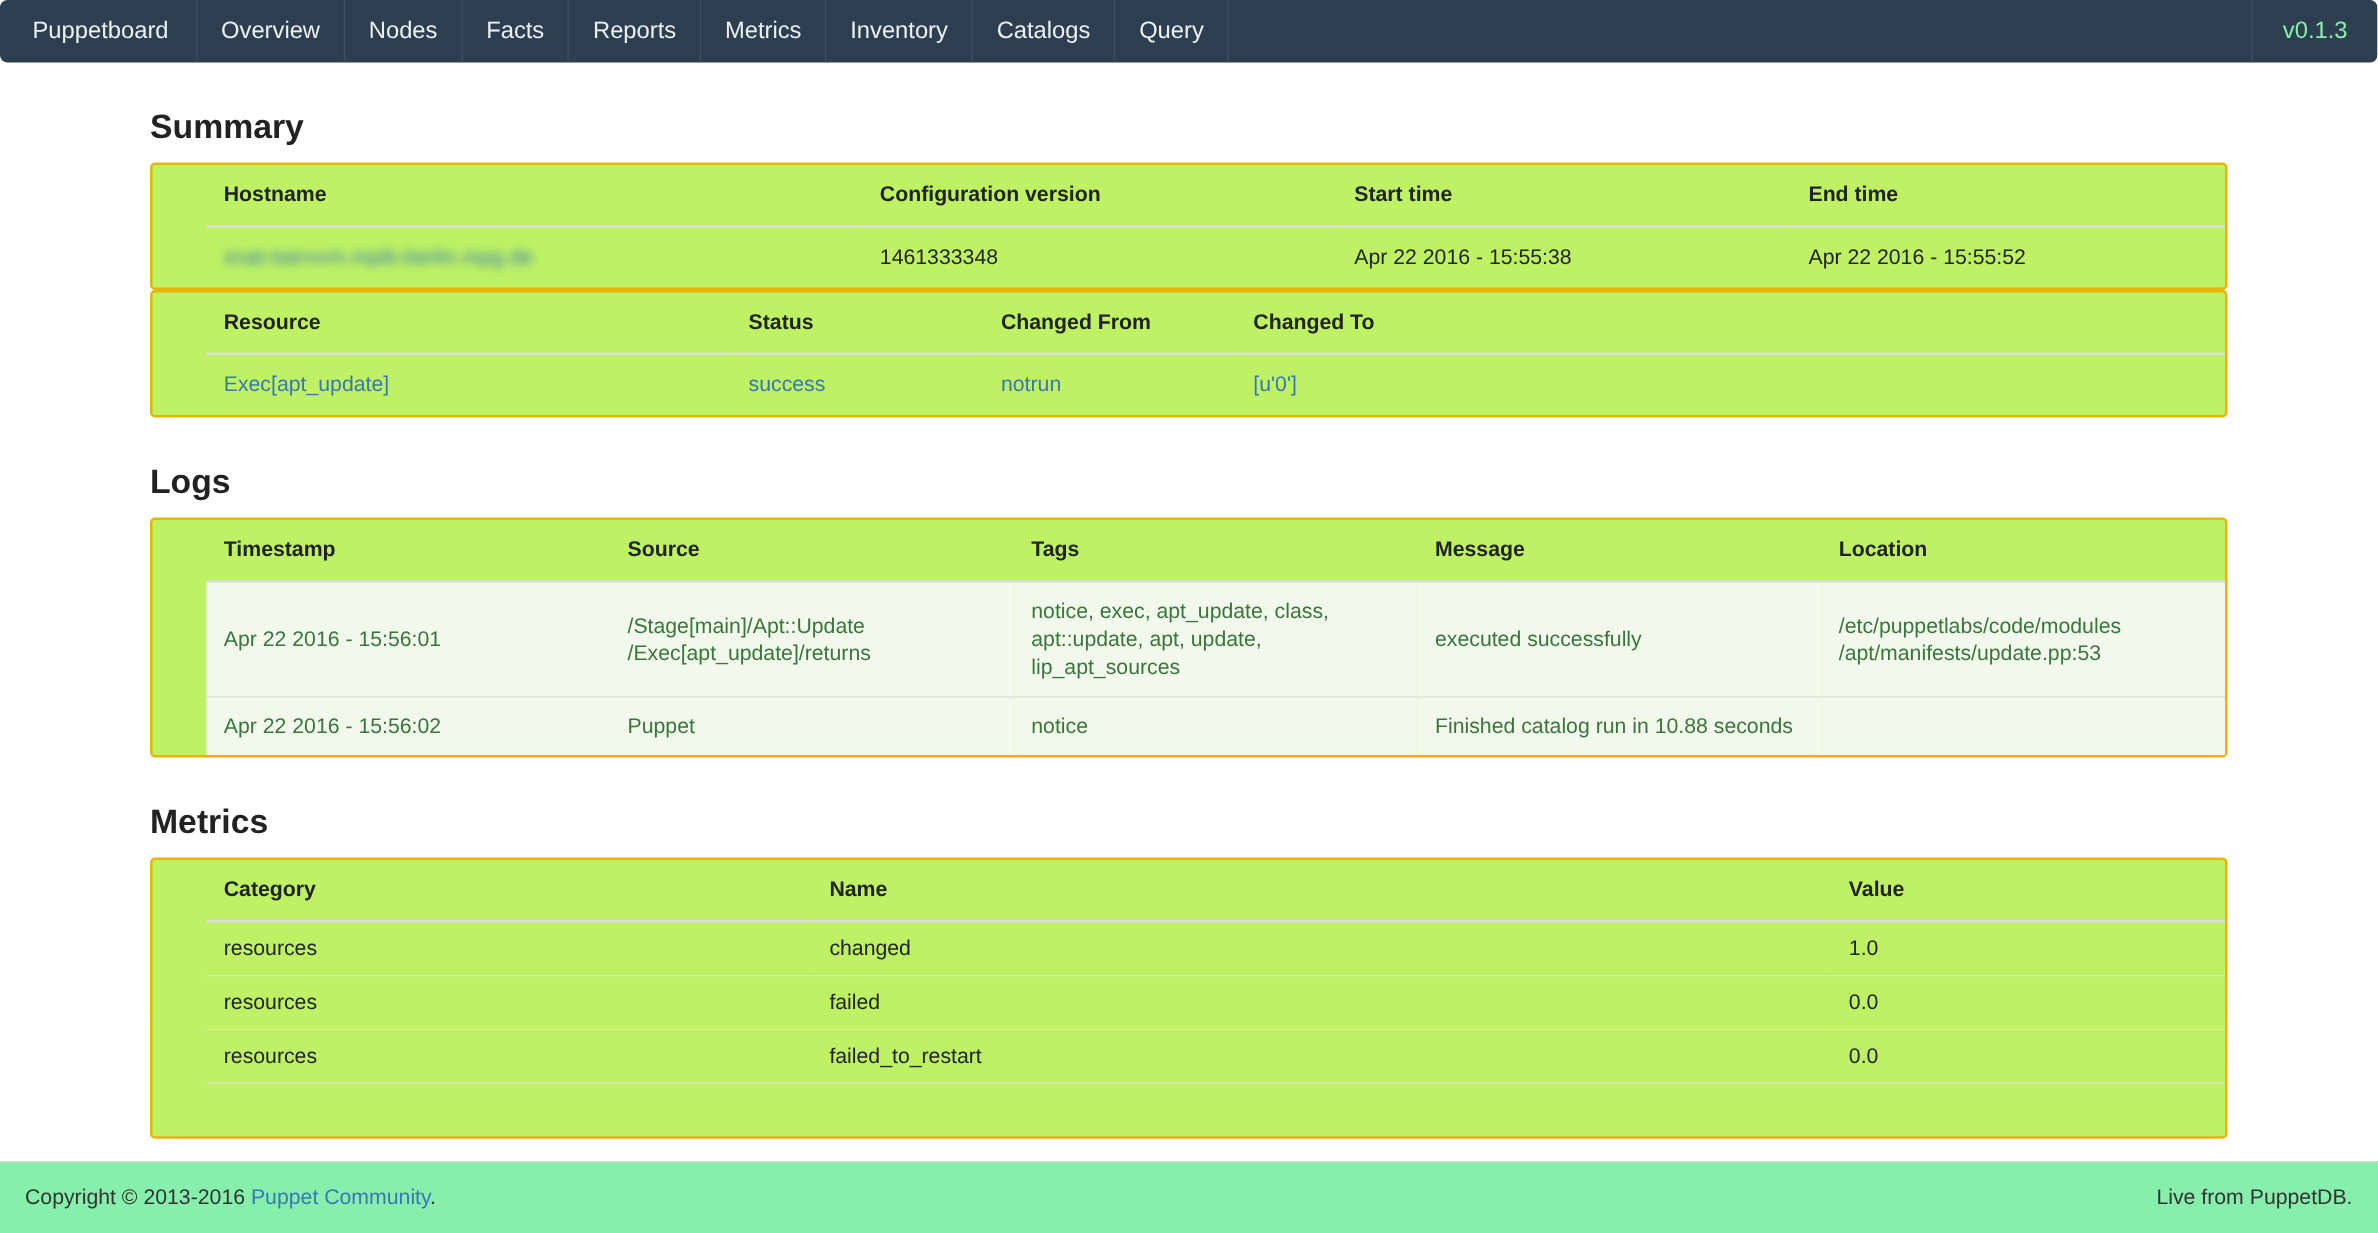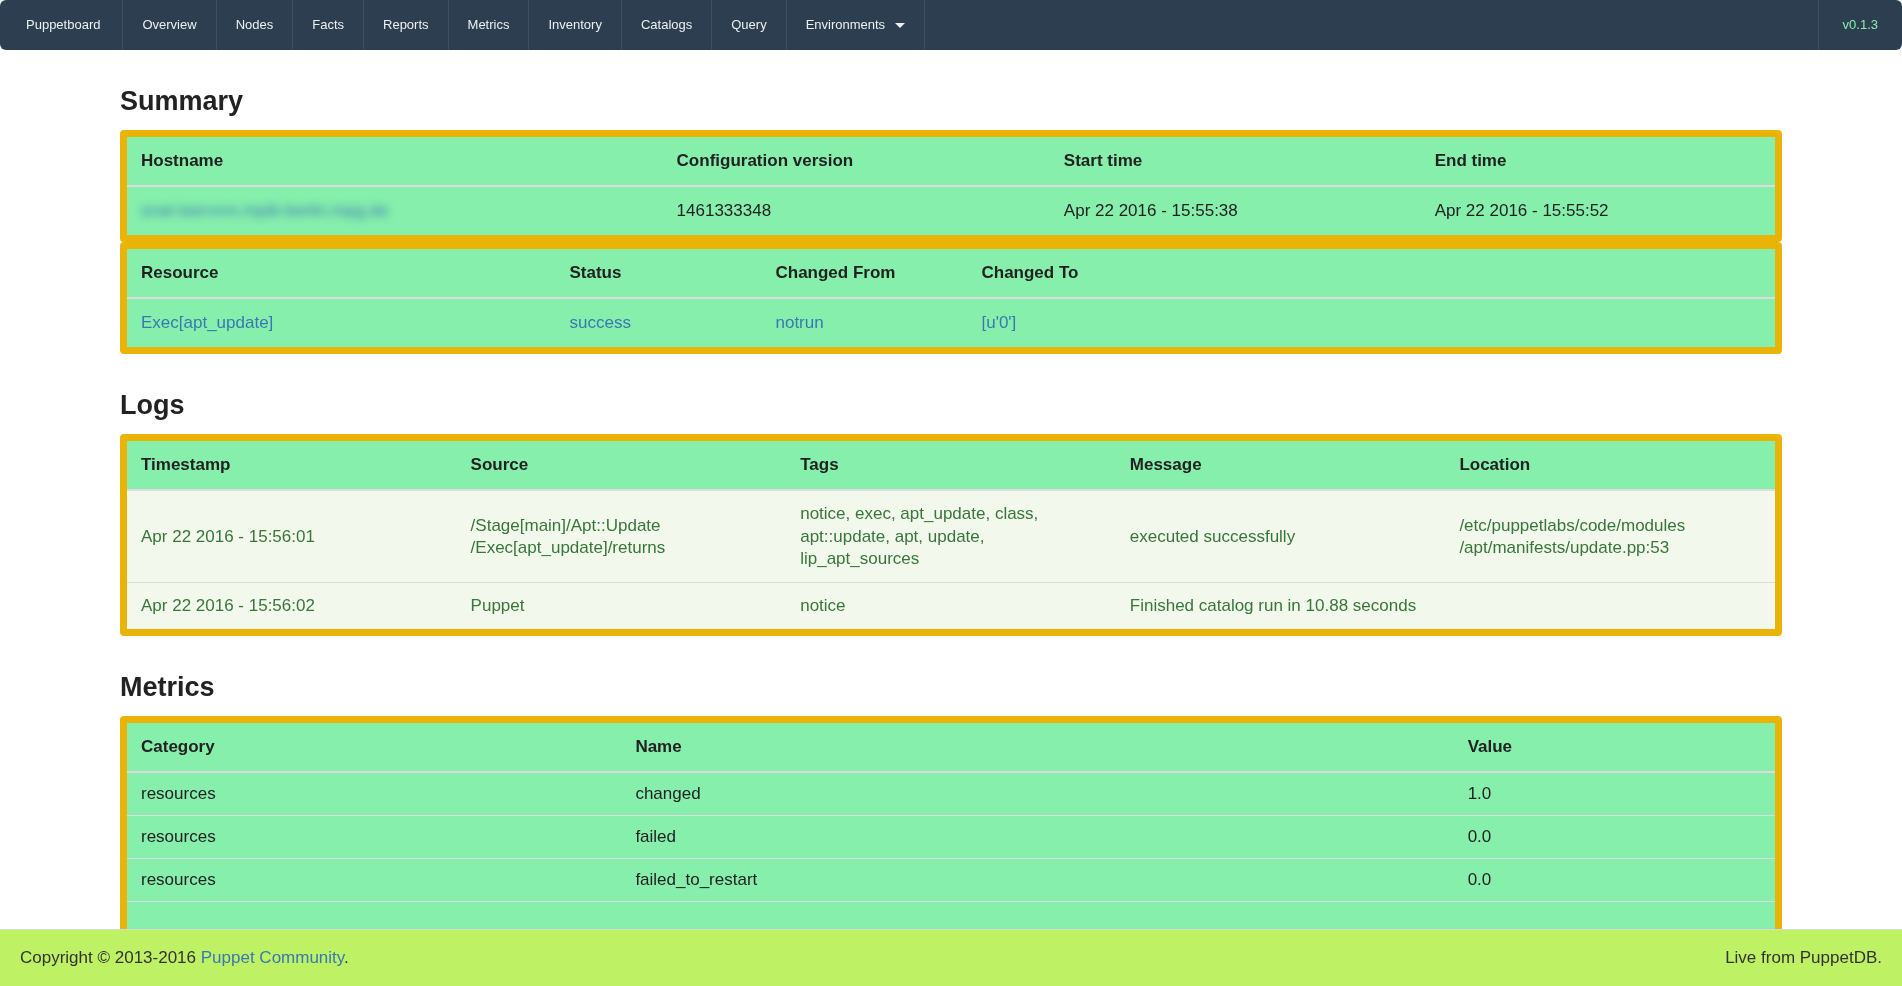--- a/index.html
+++ b/index.html
@@ -16,21 +16,21 @@
   }
 
   
   .navbar {
     height: 50px;
     background: #2c3e50;
     border-radius: 6px;
     display: flex;
     align-items: stretch;
     color: #ecf0f1;
-    font-size: 13px;
+    font-size: 19px;
   }
   .nav-link, .nav-brand {
     display: flex;
     align-items: center;
     padding: 16px 19px;
     color: #ecf0f1;
     text-decoration: none;
     border-right: 1px solid rgba(255,255,255,0.09);
     white-space: nowrap;
     cursor: pointer;
@@ -61,24 +61,25 @@
     font-weight: 700;
     color: #222;
     margin: 36px 0 14px 0;
   }
   h2.section-title.first { }
 
   table.tbl {
     width: 100%;
     border-collapse: separate;
     border-spacing: 0;
-    border: 7px solid #eab308;
+    border: 2px solid #eab308;
     border-radius: 4px;
-    background: #86efac;
+    background: #bef264;
     table-layout: fixed;
+    padding-left: 43px;
   }
   table.tbl th, table.tbl td {
     text-align: left;
     vertical-align: middle;
     padding: 13px 14px;
     overflow: hidden;
   }
   table.tbl thead th {
     font-weight: 700;
     border-bottom: 2px solid #ddd;
@@ -117,21 +118,21 @@
 
   table.metrics col.c1 { width: 30%; }
   table.metrics col.c2 { width: 50.5%; }
   table.metrics col.c3 { width: 19.5%; }
 
   
   .footer {
     position: fixed;
     left: 0; right: 0; bottom: 0;
     height: 57px;
-    background: #bef264;
+    background: #86efac;
     border-top: 1px solid #d9dad6;
     display: flex;
     align-items: center;
     justify-content: space-between;
     padding: 0 20px;
     font-size: 17px;
     color: #333;
     z-index: 10;
   }
   .footer a { color: #3978b5; text-decoration: none; cursor: pointer; }
@@ -142,24 +143,20 @@
 <nav class="navbar">
   <a class="nav-brand">Puppetboard</a>
   <a class="nav-link">Overview</a>
   <a class="nav-link">Nodes</a>
   <a class="nav-link">Facts</a>
   <a class="nav-link">Reports</a>
   <a class="nav-link">Metrics</a>
   <a class="nav-link">Inventory</a>
   <a class="nav-link">Catalogs</a>
   <a class="nav-link">Query</a>
-  <a class="nav-link">
-    <span>Environments</span>
-    <span class="caret"></span>
-  </a>
   <div class="spacer"></div>
   <span class="nav-version">v0.1.3</span>
 </nav>
 
 <div class="container">
 
   <h2 class="section-title first">Summary</h2>
   <table class="tbl summary">
     <colgroup>
         <col class="c1">

